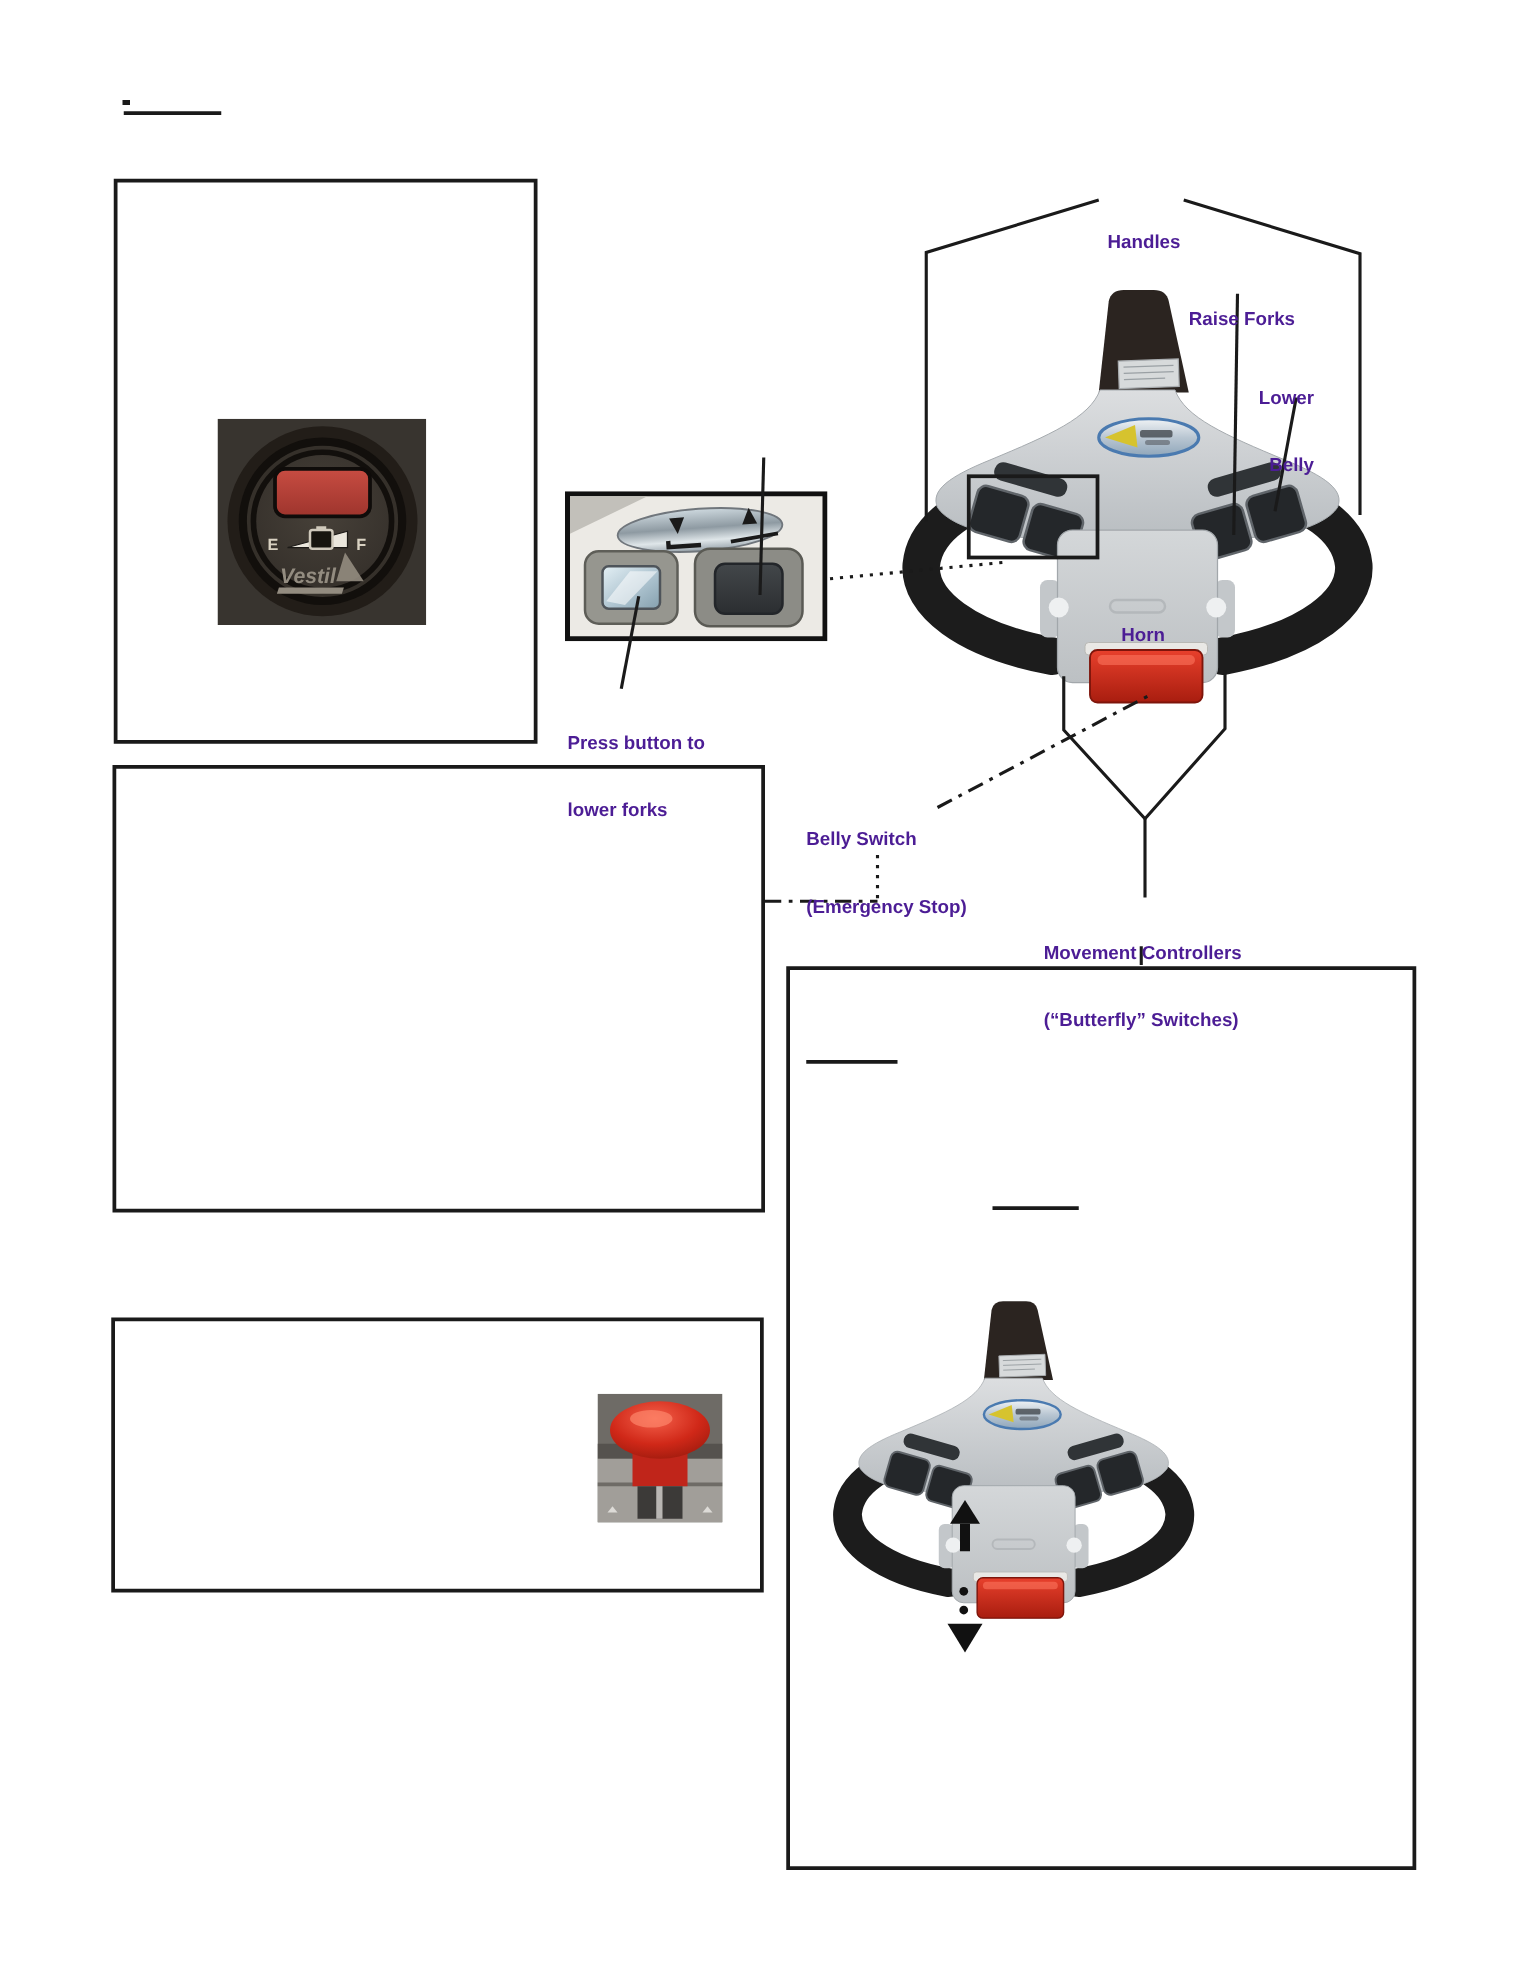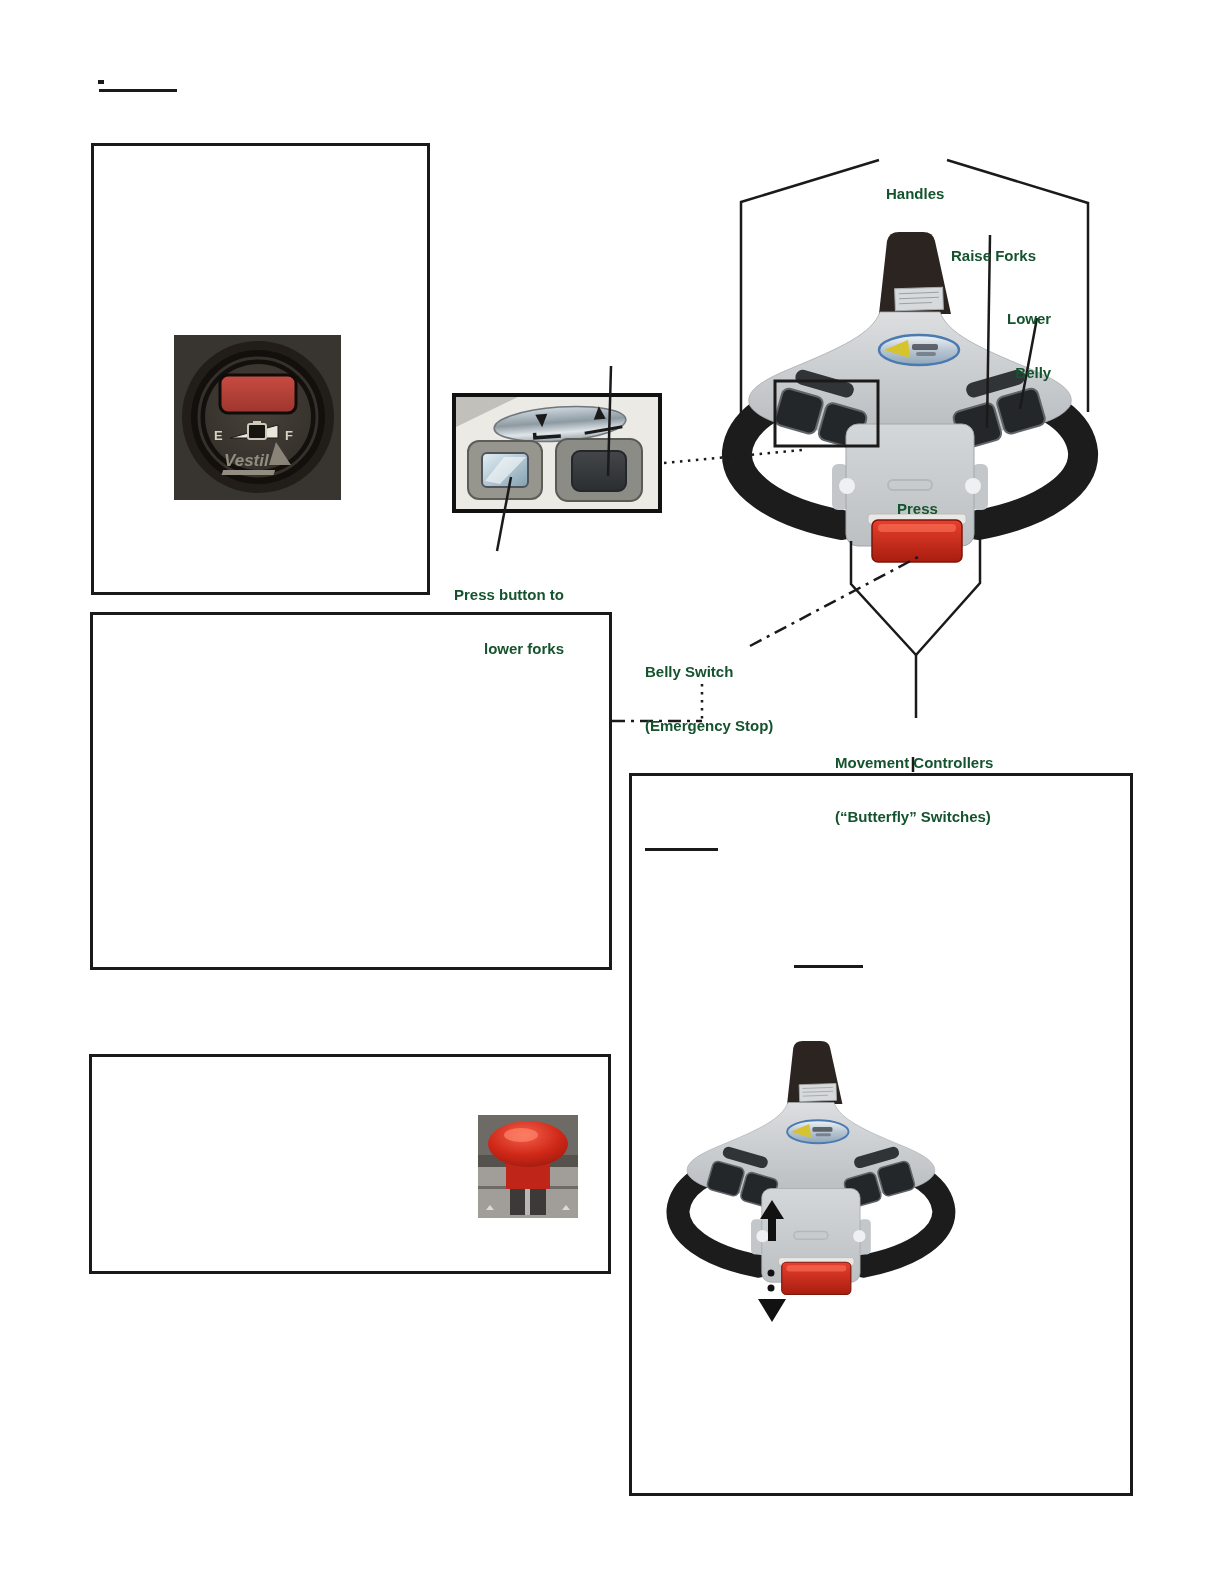--- a/index.html
+++ b/index.html
@@ -1,20 +1,20 @@
 <!DOCTYPE html>
 <html><head>
 <meta charset="utf-8">
 <style>
   html,body{margin:0;padding:0;background:#ffffff;}
   .page{position:relative;width:1224px;height:1584px;background:#ffffff;overflow:hidden;
         font-family:"Liberation Sans", sans-serif;}
   .box{position:absolute;border:3px solid #1a1a1a;background:transparent;}
   .bar{position:absolute;background:#1a1a1a;}
-  .lbl{position:absolute;font:bold 15px/18px "Liberation Sans", sans-serif;color:#14532d;white-space:pre;}
+  .lbl{position:absolute;font:bold 15px/18px "Liberation Sans", sans-serif;color:#4c1d95;white-space:pre;}
   .lbl span{display:block;}
   .abs-svg{position:absolute;}
   .overlay{position:absolute;left:0;top:0;}
 </style>
 </head>
 <body>
 
 <div class="page">
 
   <div class="bar" style="left:98px;top:80px;width:6px;height:4px;"></div>
@@ -202,23 +202,23 @@
     <span>Handles</span>
   </div>
   <div class="lbl" style="left:951px;top:211px;">
     <span>Raise Forks</span>
   </div>
   <div class="lbl" style="left:1007px;top:274px;text-align:right;">
     <span>Lower</span>
     <span>Belly</span>
   </div>
   <div class="lbl" style="left:897px;top:464px;">
-    <span>Press</span>
-  </div>
-  <div class="lbl" style="left:454px;top:550px;text-align:right;">
+    <span>Horn</span>
+  </div>
+  <div class="lbl" style="left:454px;top:550px;">
     <span>Press button to</span>
     <span>lower forks</span>
   </div>
   <div class="lbl" style="left:835px;top:718px;">
     <span>Movement Controllers</span>
     <span>(“Butterfly” Switches)</span>
   </div>
   <div class="lbl" style="left:645px;top:627px;">
     <span>Belly Switch</span>
     <span>(Emergency Stop)</span>

